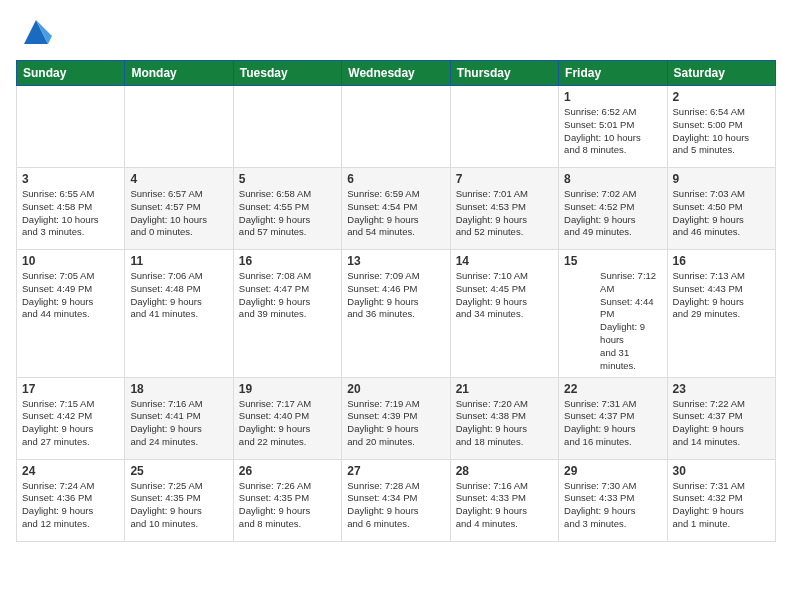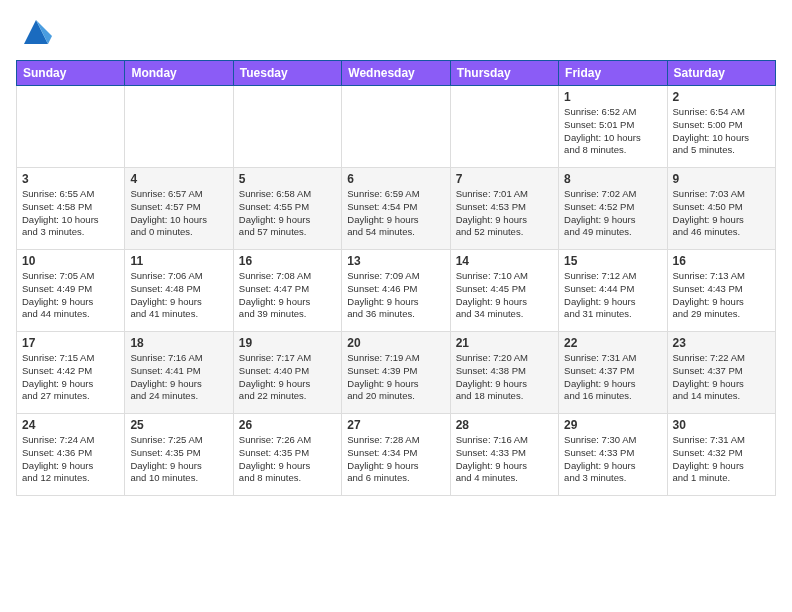--- a/index.html
+++ b/index.html
@@ -48,21 +48,21 @@
     .location {
       font-size: 14px;
       color: #555;
     }
     .calendar {
       width: 100%;
       border-collapse: collapse;
       border: 1px solid #ccc;
     }
     .calendar th {
-      background-color: #8b5cf6;
+      background-color: #15803d;
       color: white;
       font-size: 12px;
       font-weight: bold;
       padding: 5px 6px;
       text-align: left;
       border: 1px solid #1558a0;
     }
     .calendar td {
       width: calc(100% / 7);
       vertical-align: top;
@@ -233,21 +233,21 @@
           </td>
           <td>
             <span class="day-number">14</span>
             <div class="day-info" style="white-space: pre-line;">Sunrise: 7:10 AM
 Sunset: 4:45 PM
 Daylight: 9 hours
 and 34 minutes.</div>
           </td>
           <td>
             <span class="day-number">15</span>
-            <div class="day-info" style="white-space: pre-line;">Sunrise: 7:12 AM
+            <div class="day-info" style="white-space: pre-line; margin-left: 36px;">Sunrise: 7:12 AM
 Sunset: 4:44 PM
 Daylight: 9 hours
 and 31 minutes.</div>
           </td>
           <td>
             <span class="day-number">16</span>
             <div class="day-info" style="white-space: pre-line;">Sunrise: 7:13 AM
 Sunset: 4:43 PM
 Daylight: 9 hours
 and 29 minutes.</div>

